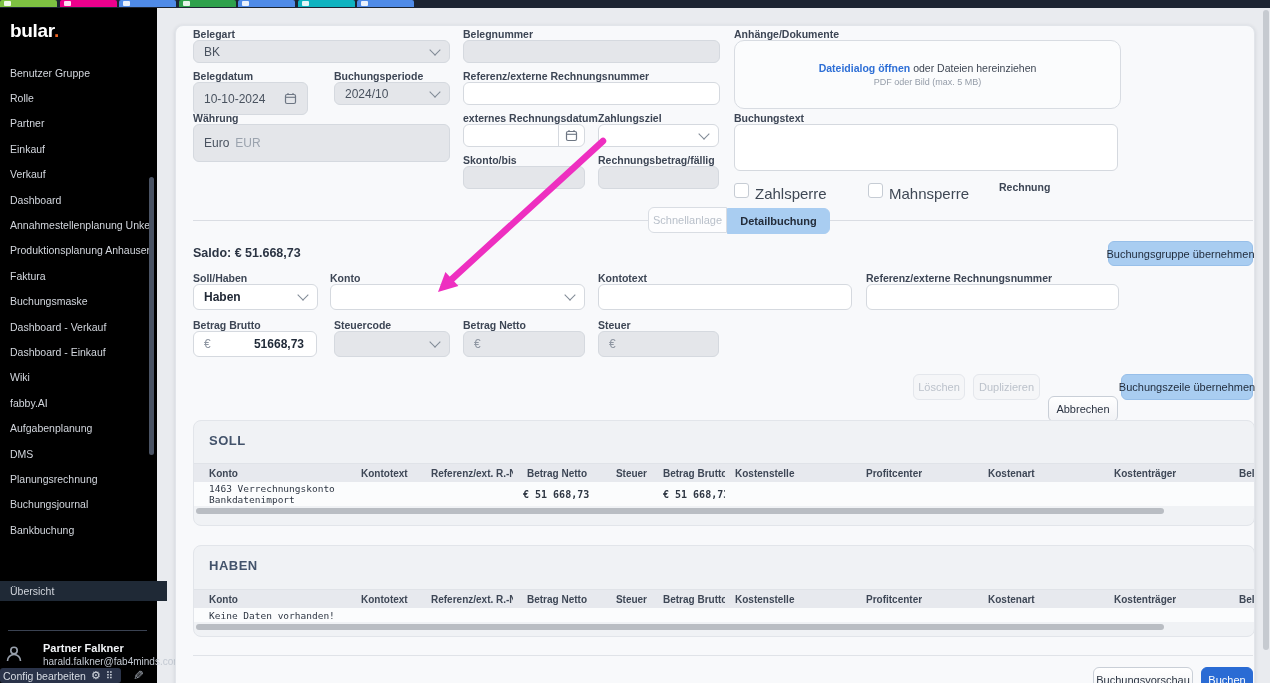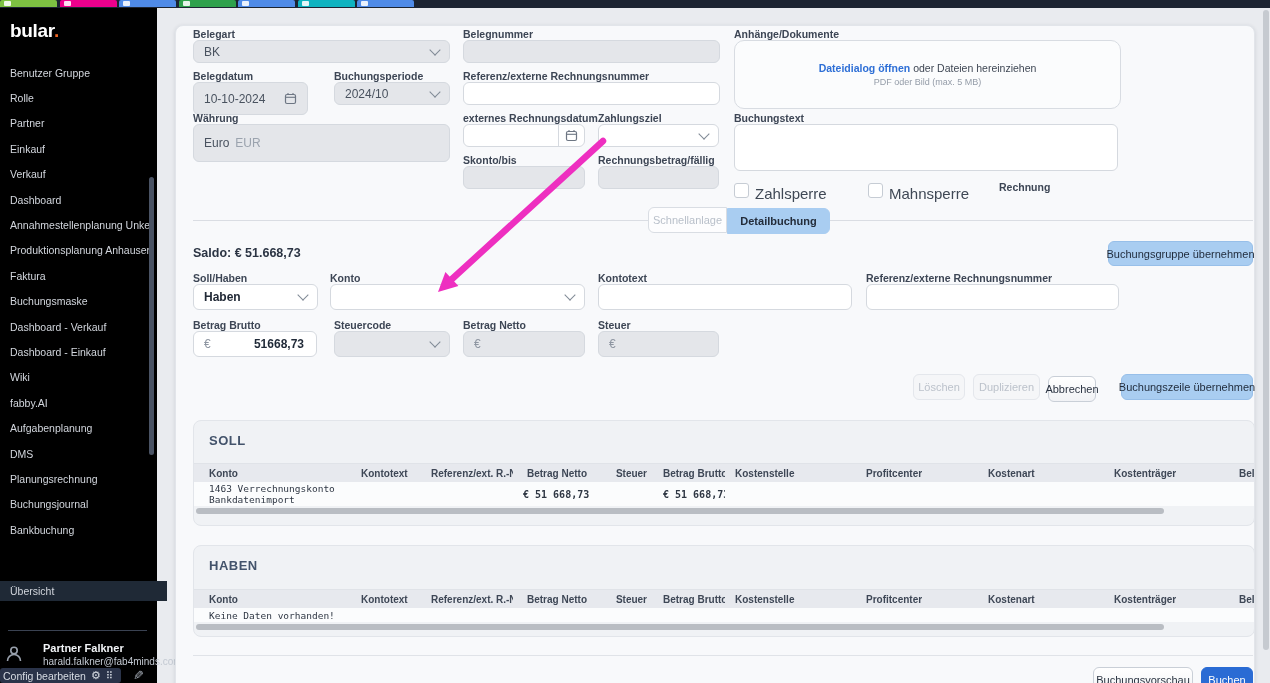--- a/index.html
+++ b/index.html
@@ -304,21 +304,21 @@
   <span class="euro">€</span>
 </div>
 
 <div class="fl" style="left:598px;top:319px">Steuer</div>
 <div class="fi dis" style="left:598px;top:331px;width:121px;height:26px">
   <span class="euro">€</span>
 </div>
 
 <div class="btn disabled" style="left:913px;top:374px;width:52px;height:26px">Löschen</div>
 <div class="btn disabled" style="left:973px;top:374px;width:67px;height:26px">Duplizieren</div>
-<div class="btn neutral" style="left:1048px;top:376px;width:48px;height:26px">Abbrechen</div>
+<div class="btn neutral" style="left:1048px;top:396px;width:70px;height:26px">Abbrechen</div>
 <div class="btn lblue" style="left:1121px;top:374px;width:132px;height:26px">Buchungszeile übernehmen</div>
 
 <div class="scard" style="left:193px;top:420px;width:1060px;height:104px">
   <div class="stitle">SOLL</div>
   <div class="cgrid hrow" style="top:42px">
 
   <div>Konto</div>
       <div>Kontotext</div>
       <div>Referenz/ext. R.-Nr.</div>
       <div>Betrag Netto</div>

